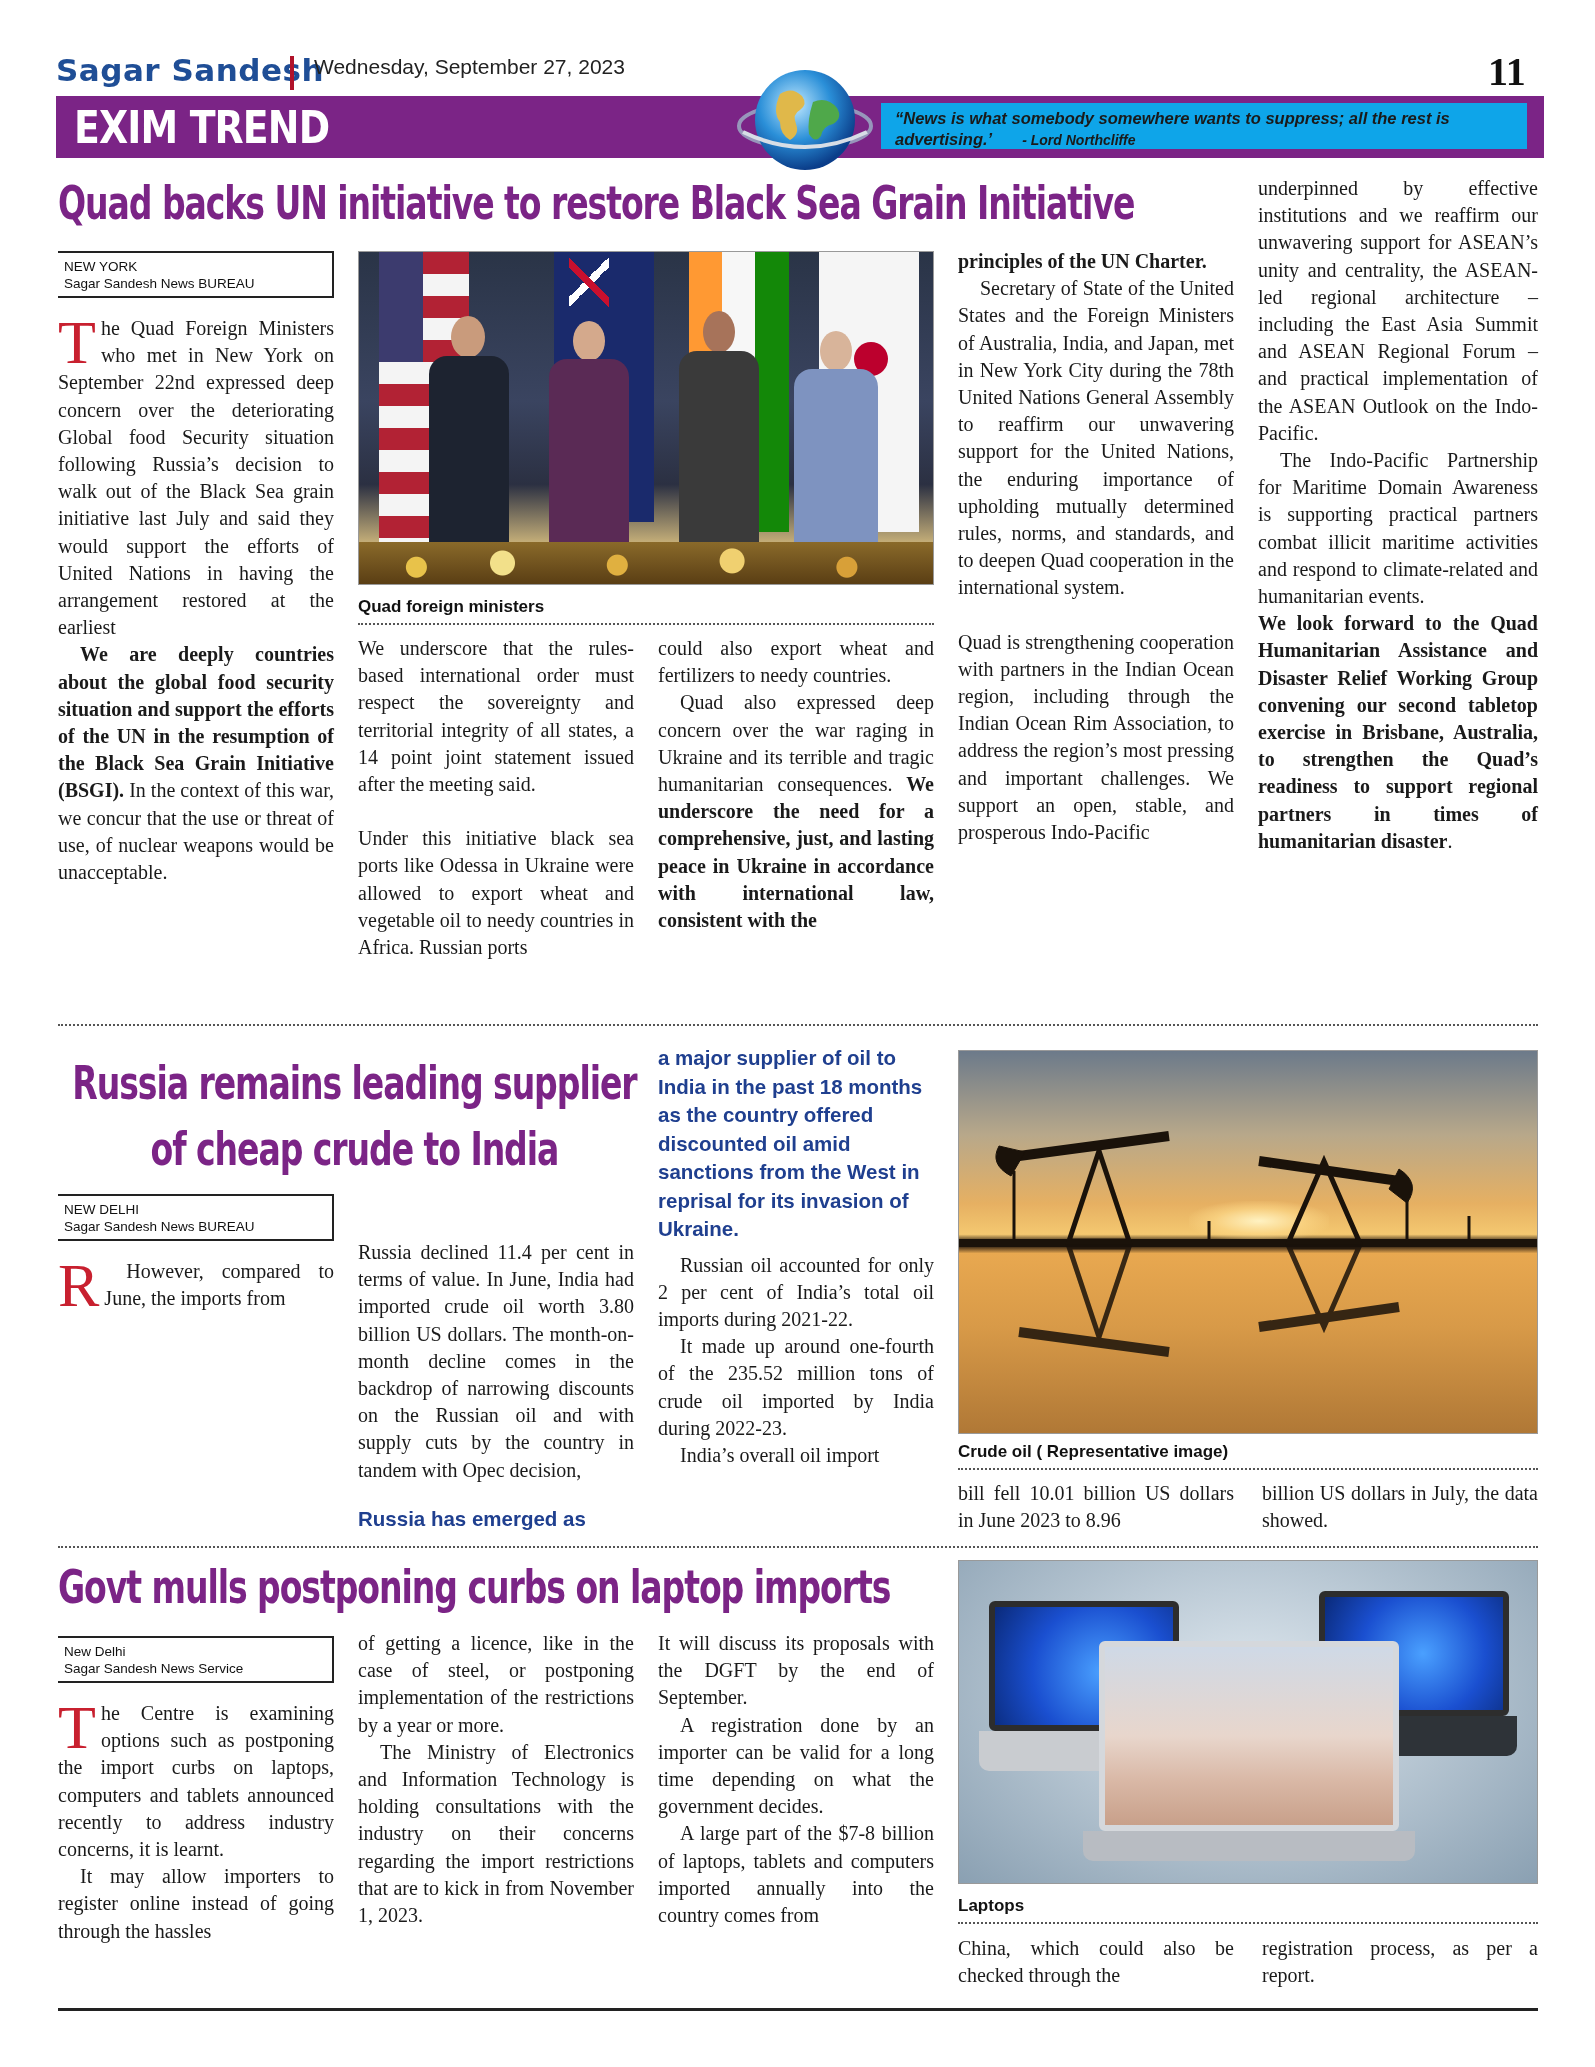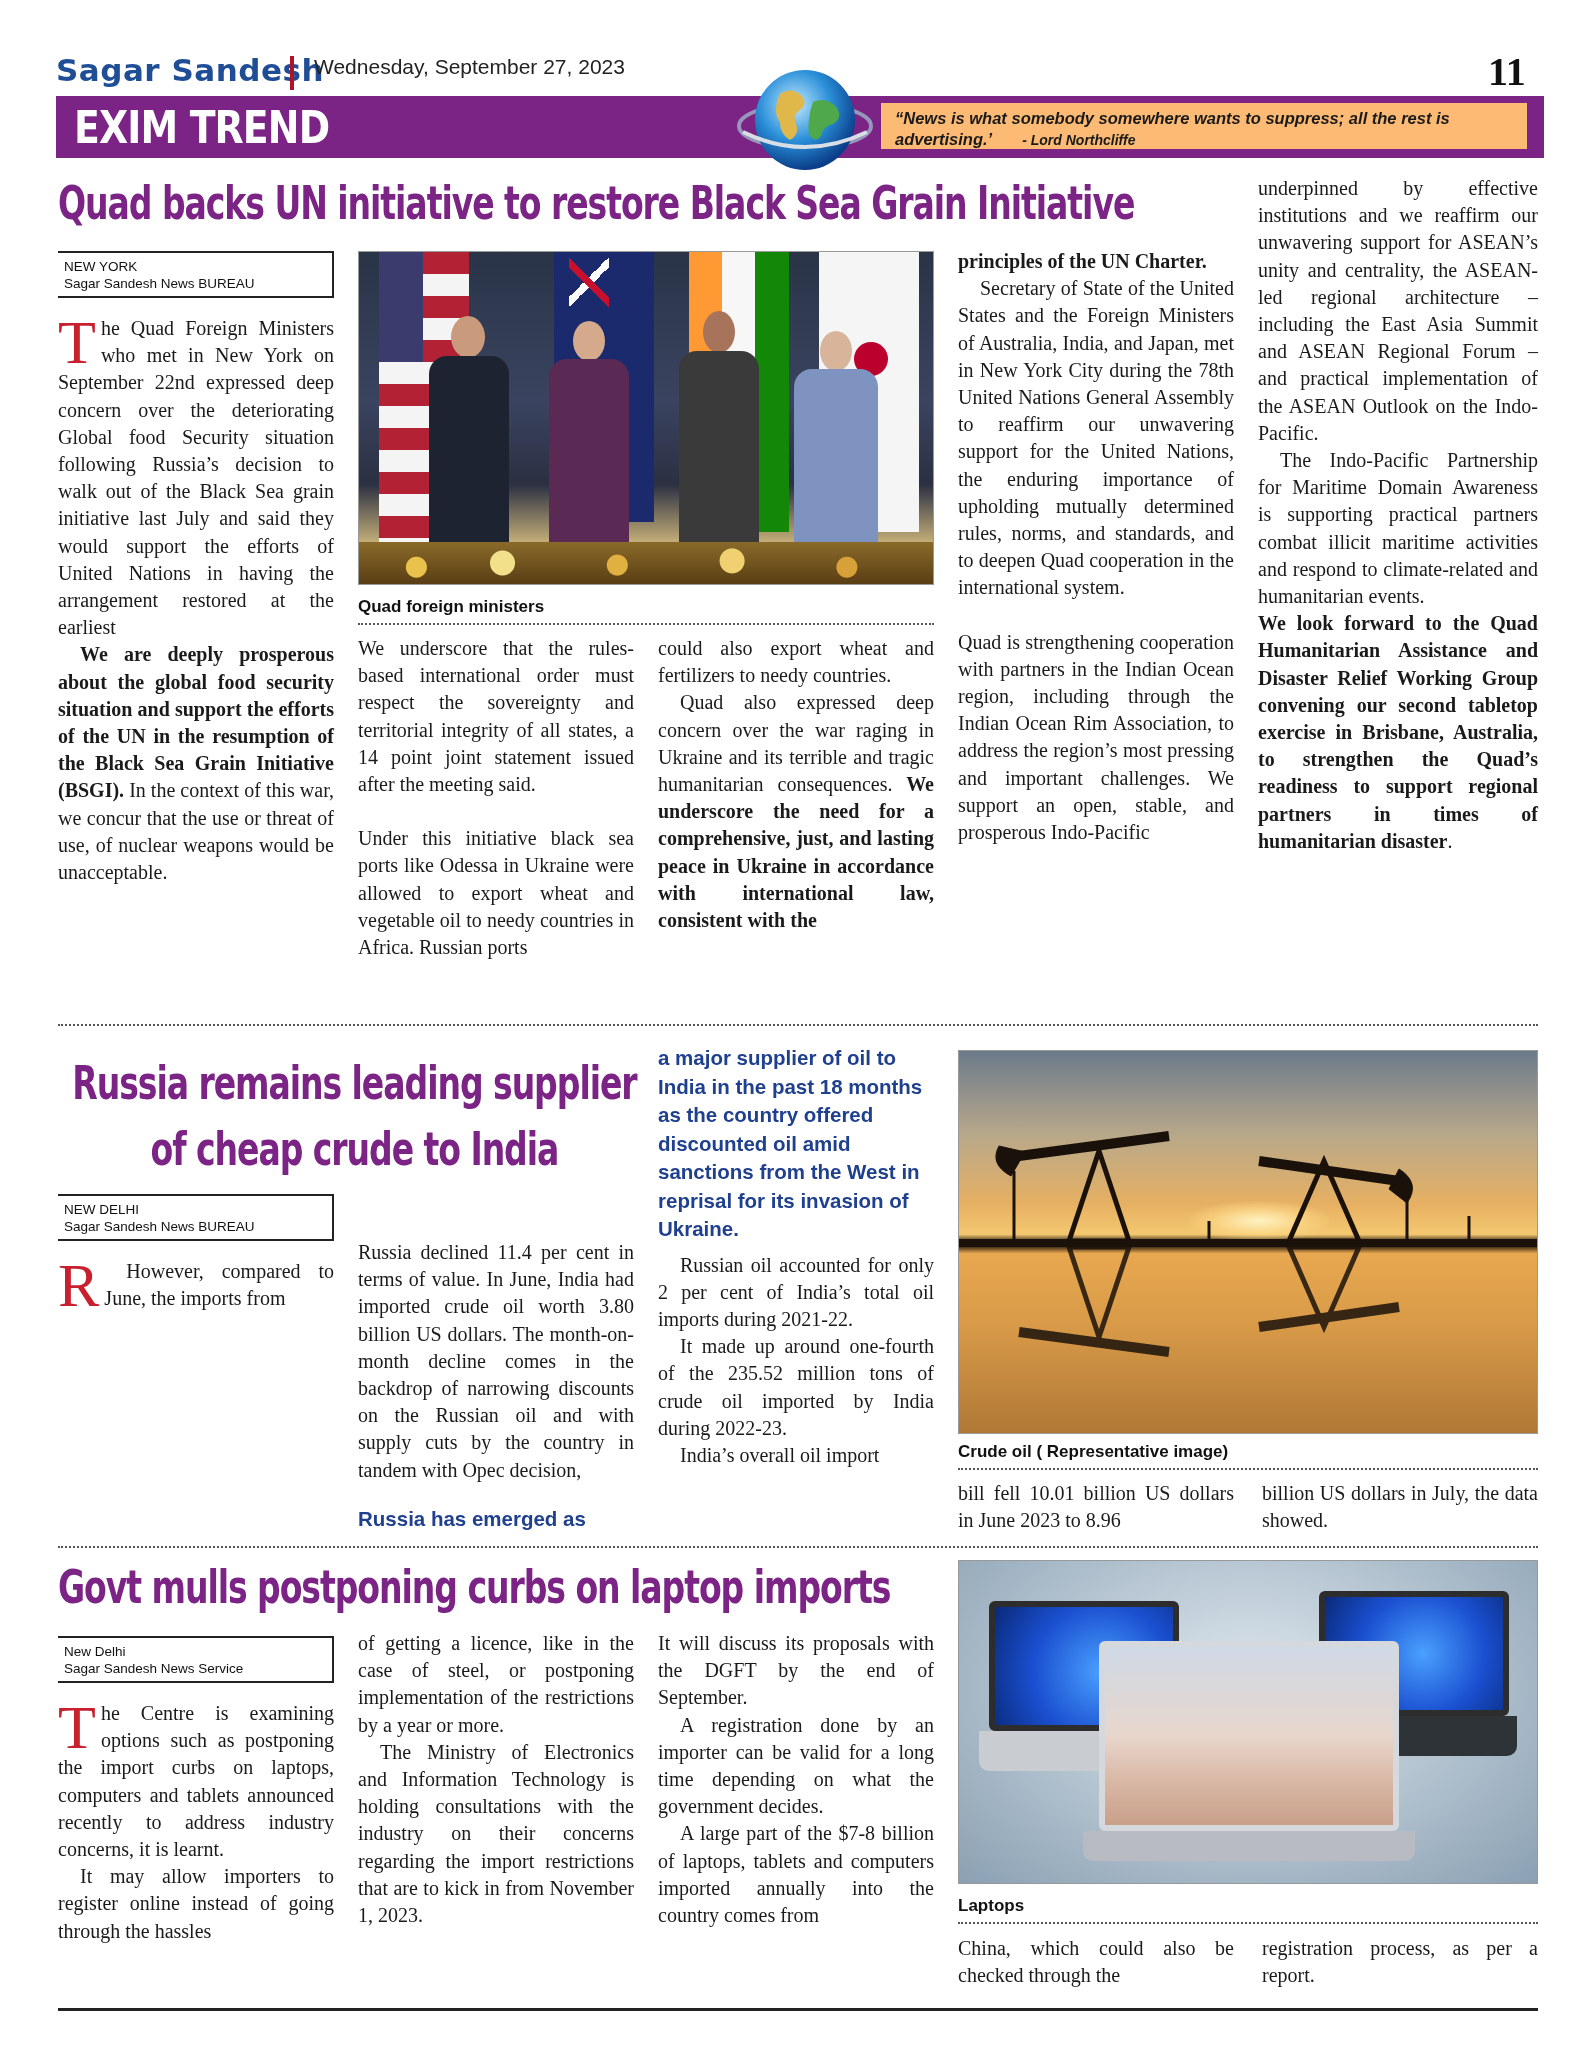--- a/index.html
+++ b/index.html
@@ -9,21 +9,21 @@
   .abs { position: absolute; }
 
   
   .brand { left: 56px; top: 52px; font-family: "DejaVu Sans", sans-serif; font-weight: bold; font-size: 31px; color: #1f4e96; letter-spacing: 0.5px; }
   .brand-sep { left: 290px; top: 56px; width: 4px; height: 34px; background: #b0122a; }
   .dateline { left: 314px; top: 55px; font-family: "Liberation Sans", sans-serif; font-size: 21px; color: #222; }
   .pageno { left: 1488px; top: 48px; font-family: "Liberation Serif", serif; font-weight: bold; font-size: 40px; color: #111; }
 
   .sectionbar { left: 56px; top: 96px; width: 1488px; height: 62px; background: #7b2486; padding-left: 9px; }
   .sectionbar .title { position: absolute; left: 18px; top: 6px; font-family: "DejaVu Sans", sans-serif; font-weight: bold; font-size: 44px; color: #ffffff; letter-spacing: -1px; transform: scaleX(0.86); transform-origin: left; }
-  .quotebox { position: absolute; left: 822px; top: 4px; width: 652px; height: 52px; background: #fdba74; border: 3px solid #7b2486; padding: 5px 14px; font-family: "Liberation Sans", sans-serif; font-style: italic; font-weight: bold; font-size: 16.5px; color: #1a1a1a; line-height: 21px; }
+  .quotebox { position: absolute; left: 822px; top: 4px; width: 652px; height: 52px; background: #0ea5e9; border: 3px solid #7b2486; padding: 5px 14px; font-family: "Liberation Sans", sans-serif; font-style: italic; font-weight: bold; font-size: 16.5px; color: #1a1a1a; line-height: 21px; }
   .quotebox .author { margin-left: 26px; font-size: 14px; }
 
   .globe { left: 735px; top: 62px; width: 140px; height: 125px; }
 
   
   .headline { font-family: "DejaVu Sans", sans-serif; font-weight: bold; color: #7b2486; letter-spacing: -1.5px; transform-origin: left top; }
   .h1 { left: 58px; top: 176px; font-size: 46px; transform: scaleX(0.72); white-space: nowrap; }
   .h2 { left: 52px; top: 1050px; width: 840px; font-size: 46px; line-height: 66px; text-align: center; transform: scaleX(0.72); }
   .h3 { left: 58px; top: 1560px; font-size: 46px; transform: scaleX(0.72); white-space: nowrap; }
 
@@ -99,21 +99,21 @@
 <div class="abs headline h1">Quad backs UN initiative to restore Black Sea Grain Initiative</div>
 
 <div class="abs byline" style="left:58px; top:251px;">
   <span>NEW YORK</span>
   <span>Sagar Sandesh News BUREAU</span>
 </div>
 
 <div class="abs col" style="left:58px; top:315px; width:276px;">
   <span class="dropcap">T</span>
   <p>he Quad Foreign Ministers who met in New York on September 22nd expressed deep concern over the deteriorating Global food Security situation following Russia’s decision to walk out of the Black Sea grain initiative last July and said they would support the efforts of United Nations in having the arrangement restored at the earliest</p>
-  <p class="ind"><b>We are deeply prosperous about the global food security situation and support the efforts of the UN in the resumption of the Black Sea Grain Initiative (BSGI).</b><span> In the context of this war, we concur that the use or threat of use, of nuclear weapons would be unacceptable.</span></p>
+  <p class="ind"><b>We are deeply countries about the global food security situation and support the efforts of the UN in the resumption of the Black Sea Grain Initiative (BSGI).</b><span> In the context of this war, we concur that the use or threat of use, of nuclear weapons would be unacceptable.</span></p>
 </div>
 
 <div class="abs photo p1">
   <div class="flag" style="left:20px; width:90px; height:290px; background:repeating-linear-gradient(180deg,#b22234 0 22px,#f4f4f4 22px 44px);"></div>
   <div class="flag" style="left:20px; width:44px; height:110px; background:#3c3b6e;"></div>
   <div class="flag" style="left:195px; width:100px; height:270px; background:#1a2a6c;"></div>
   <div class="flag" style="left:210px; width:40px; height:60px; background:linear-gradient(45deg,transparent 45%,#c8102e 45% 55%,transparent 55%),linear-gradient(-45deg,transparent 45%,#fff 45% 55%,transparent 55%);"></div>
   <div class="flag" style="left:330px; width:100px; height:280px; background:linear-gradient(90deg,#ff9933 0 33%,#f7f7f7 33% 66%,#138808 66%);"></div>
   <div class="flag" style="left:460px; width:100px; height:280px; background:#f5f5f5;"></div>
   <div class="flag" style="left:495px; top:90px; width:34px; height:34px; border-radius:50%; background:#bc002d;"></div>

